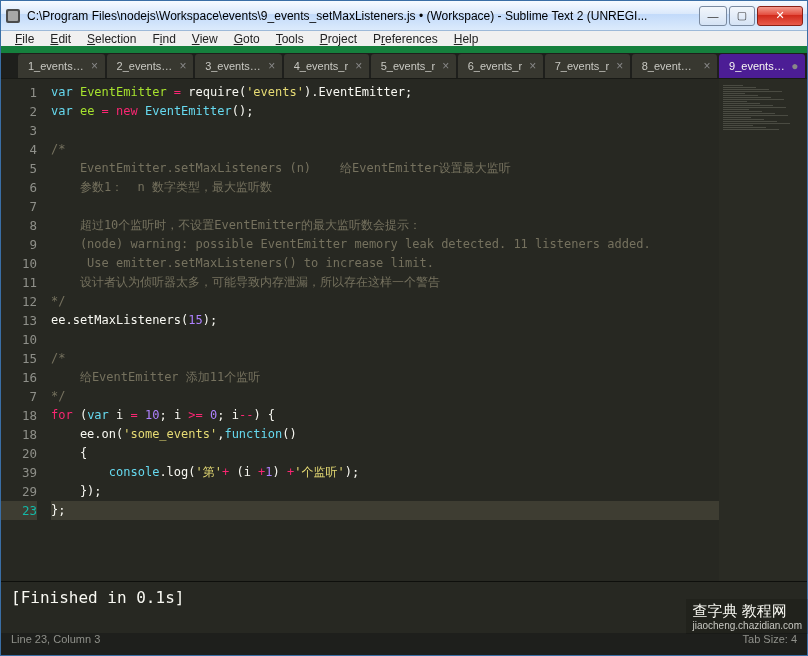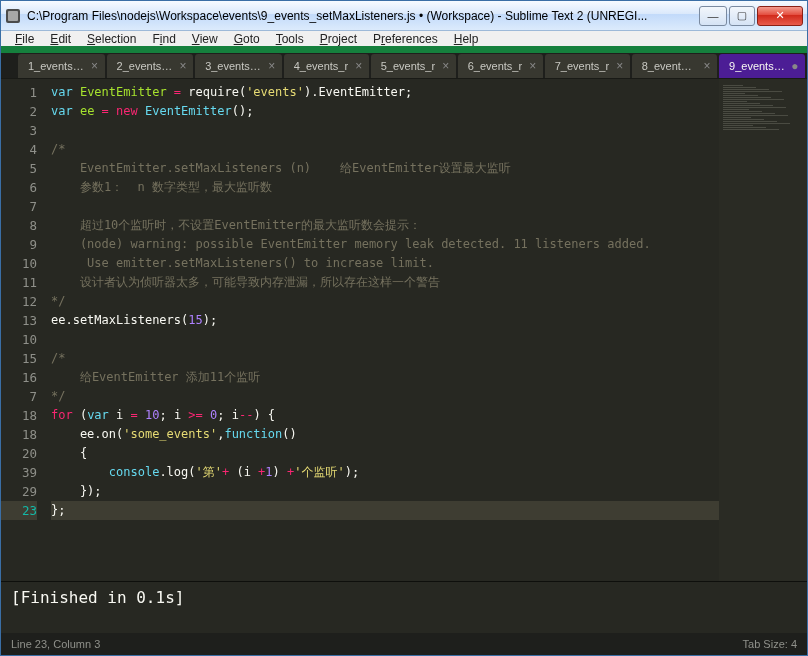--- a/index.html
+++ b/index.html
@@ -171,21 +171,21 @@
   padding: 6px 10px;
   border-top: 1px solid #0e0f0c;
 }
 .statusbar {
   height: 22px;
   background: #1e1f1c;
   color: #8f908a;
   font-family: "Segoe UI", Tahoma, sans-serif;
   font-size: 11px;
   display: flex;
-  align-items: center;
+  align-items: flex-start;
   padding: 0 10px;
 }
 .statusbar .spacer { flex: 1; }
 .watermark {
   position: absolute;
   right: 0;
   bottom: 22px;
   color: #f8f8f2;
   background: rgba(0,0,0,0.15);
   font-size: 15px;
@@ -322,14 +322,18 @@
   <div class="console-panel">
     <span>[Finished in 0.1s]</span>
   </div>
 
   <div class="statusbar">
     <span>Line 23, Column 3</span>
     <span class="spacer"></span>
     <span>Tab Size: 4</span>
   </div>
 
+  <div class="watermark">
+    <span>查字典 教程网</span>
+    <span class="sub">jiaocheng.chazidian.com</span>
+  </div>
 
 </div>
 
 </body></html>

